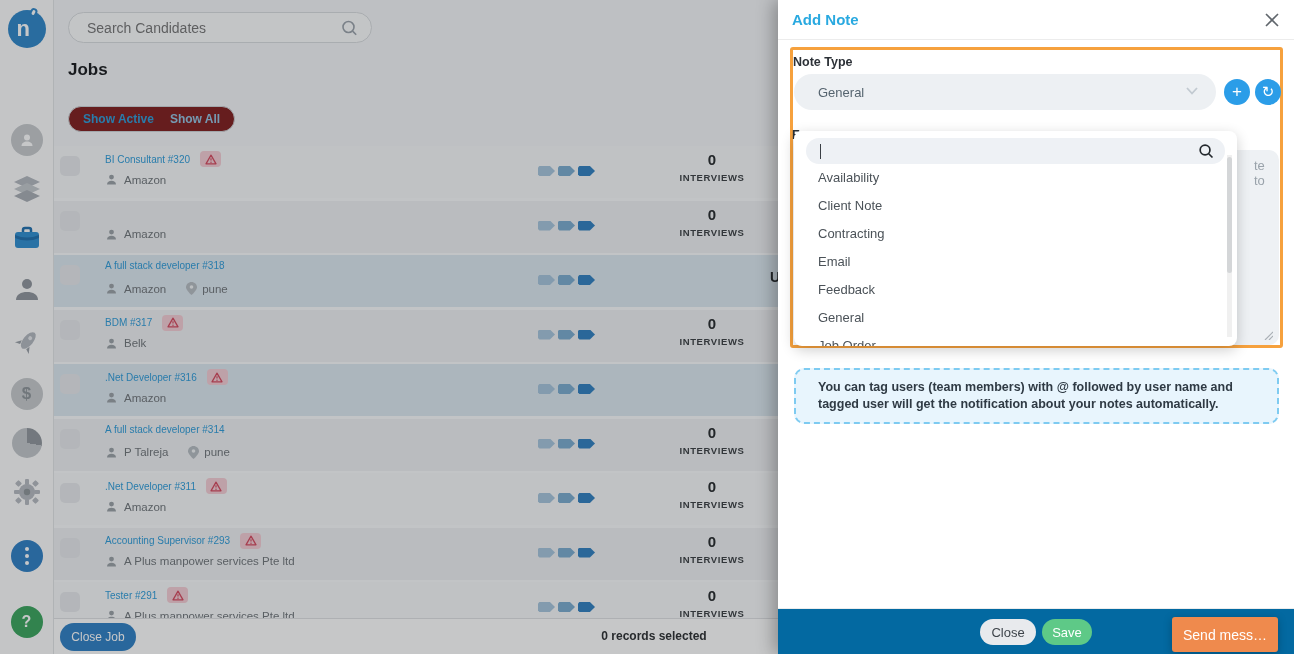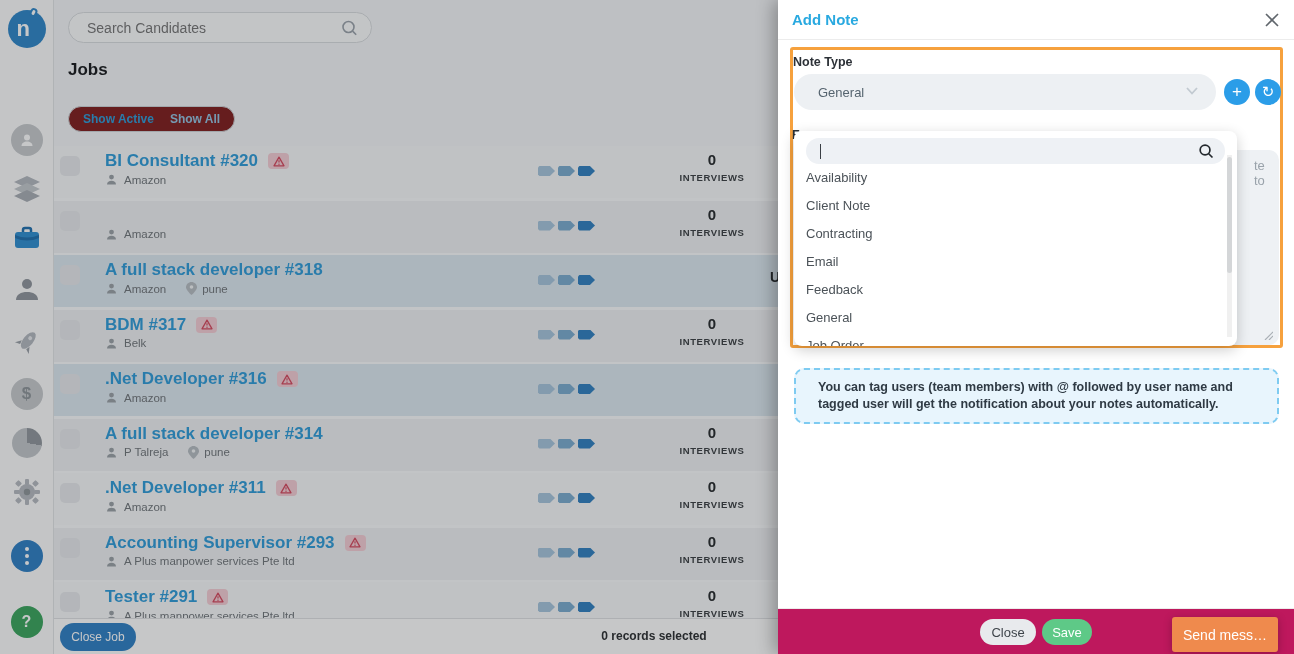--- a/index.html
+++ b/index.html
@@ -48,21 +48,21 @@
   .search-jobs input { font-size:12.5px; padding-left:16px; }
 
   .rows-wrap { position:absolute; left:0; right:0; top:146px; height:472px; overflow:hidden;
     background:#fafbfc; }
   .job-row { position:absolute; left:0; right:0; height:52px; background:#f7f9fa; }
   .job-row.alt { background:#eff1f3; }
   .job-row.hl { background:#dde8f0; }
   .chk { position:absolute; left:6px; top:10px; width:20px; height:20px; border-radius:5px;
     background:#e7e9ec; cursor:pointer; }
   .title-line { position:absolute; left:51px; top:5px; display:flex; align-items:center; gap:10px; }
-  .job-title { color:#2e9bd9; font-weight:bold; font-size:17px; text-decoration:none; cursor:pointer; }
+  .job-title { color:#2e9bd9; font-weight:normal; font-size:10px; text-decoration:none; cursor:pointer; }
   .warn-badge { width:21px; height:16px; border-radius:4px; background:#f5ccd4; display:flex;
     align-items:center; justify-content:center; }
   .meta-line { position:absolute; left:51px; top:27px; display:flex; align-items:center; gap:6px; }
   .company { color:#6f7479; font-size:11.5px; }
   .loc-wrap { display:flex; align-items:center; gap:5px; margin-left:14px; }
   .loc { color:#6f7479; font-size:11.5px; }
   .pills { position:absolute; left:484px; top:20px; display:flex; gap:3px; }
   .pills i { display:block; width:17px; height:10px;
     clip-path:polygon(8% 0, 70% 0, 100% 50%, 70% 100%, 8% 100%, 0 85%, 0 15%); }
   .pills i:nth-child(1){ background:#a6c4dc; }
@@ -108,32 +108,32 @@
     border-radius:10px; z-index:12; }
   .note-frag { position:absolute; left:460px; top:8px; font-size:13px; color:#9aa3ab; }
   .resize-h { position:absolute; right:6px; bottom:5px; }
 
   .dropdown { position:absolute; left:16px; top:131px; width:443px; height:215px; background:#fff;
     border-radius:8px; box-shadow:0 4px 14px rgba(0,0,0,0.2); z-index:13; overflow:hidden; }
   .dd-search { position:absolute; left:12px; right:12px; top:7px; height:26px; background:#eef1f5;
     border-radius:13px; display:flex; align-items:center; }
   .dd-caret { width:1px; height:15px; background:#3a3f44; margin-left:14px; }
   .dd-mag { position:absolute; right:11px; top:5px; }
-  .dd-list { position:absolute; left:0; right:14px; top:33px; }
+  .dd-list { position:absolute; left:12px; right:14px; top:33px; }
   .dd-option { height:28px; line-height:28px; padding-left:12px; font-size:13px; color:#4b5258;
     cursor:pointer; }
   .dd-sb-track { position:absolute; right:5px; top:24px; width:5px; height:182px; background:#f0f0f0; }
   .dd-sb-thumb { position:absolute; left:0; top:2px; width:5px; height:116px; background:#d4d6d8;
     border-radius:3px; cursor:pointer; }
 
   .info-box { position:absolute; left:16px; top:368px; right:15px; height:56px; background:#e8f5fd;
     border:2px dashed #7ecbf1; border-radius:10px; padding:9px 30px 0 22px; }
   .info-box p { font-size:12.5px; font-weight:bold; color:#2f3a44; line-height:17px; }
 
-  .m-footer { position:absolute; left:0; right:0; bottom:0; height:46px; background:#be185d;
+  .m-footer { position:absolute; left:0; right:0; bottom:0; height:46px; background:#0369a1;
     border-top:1px solid #ececec; }
   .btn-close { position:absolute; left:202px; top:10px; width:56px; height:26px; border-radius:13px;
     background:#e8eaed; color:#3f454b; border:0; font-size:13px; font-family:inherit; cursor:pointer; }
   .btn-save { position:absolute; left:264px; top:10px; width:50px; height:26px; border-radius:13px;
     background:#5ec987; color:#fff; border:0; font-size:13px; font-family:inherit; cursor:pointer; }
   .send-msg { position:absolute; left:394px; top:617px; width:106px; height:35px; background:#ef8a4d;
     color:#fff; border:0; border-radius:3px; font-size:14px; font-family:inherit; cursor:pointer;
     box-shadow:0 2px 8px rgba(0,0,0,0.25); z-index:14; }
 
   svg { display:block; }

